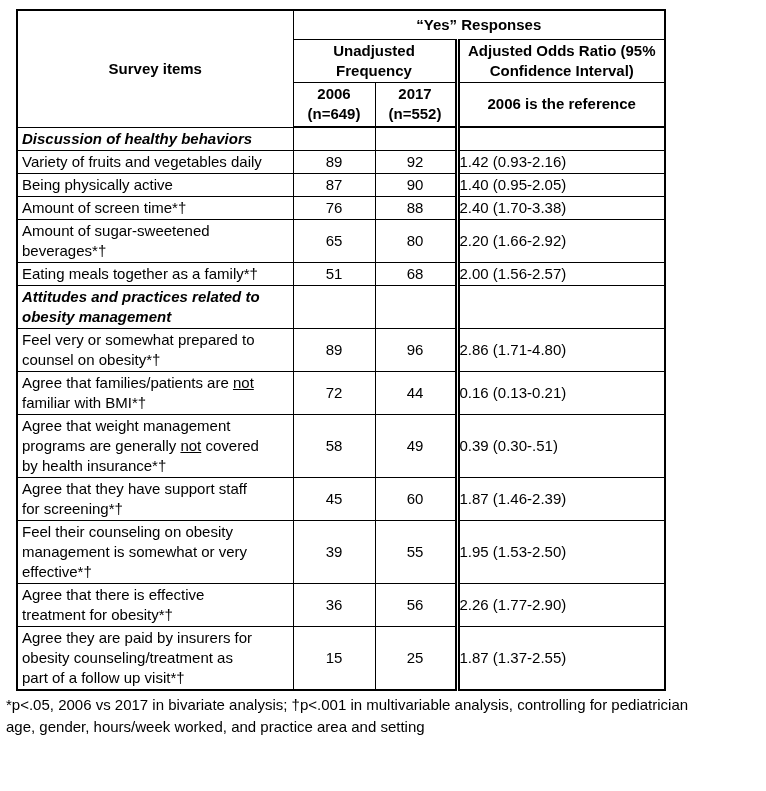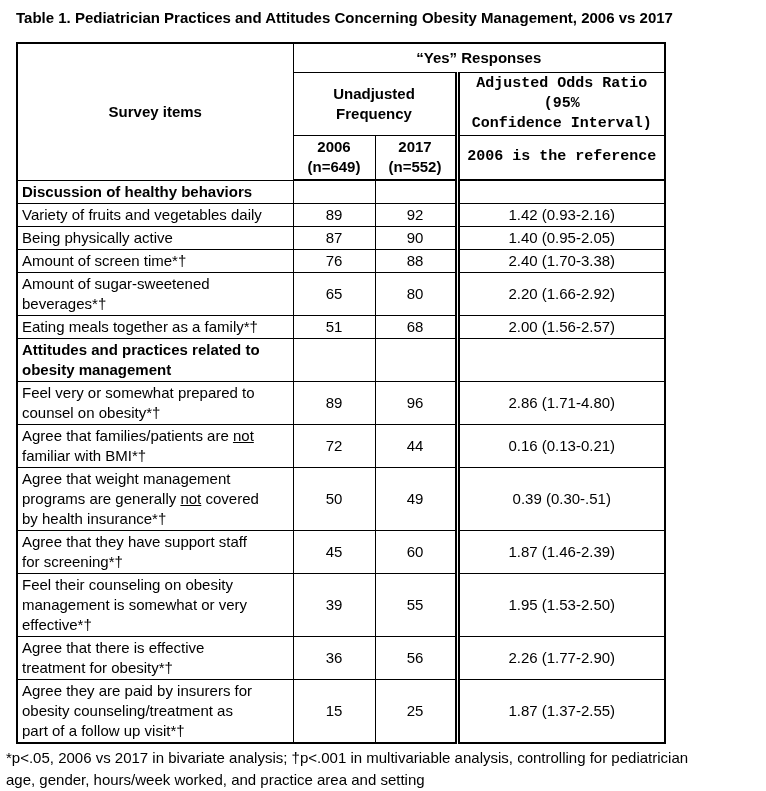--- a/index.html
+++ b/index.html
@@ -38,46 +38,45 @@
     line-height: 20px;
     vertical-align: middle;
     white-space: pre-line;
   }
   th { font-weight: 700; text-align: center; padding: 1px 3px; }
 
   tr.h1 th { height: 29px; text-align: center; }
   tr.h2 th { height: 43px; }
   tr.h3 th { height: 45px; border-bottom: 2px solid #000; }
 
-  .aor-col { border-left: 5px double #000; font-family: Liberation Mono, monospace; }
+  .aor-col { border-left: 5px double #000; }
 
   td.label-cell {
     text-align: left;
     padding: 1px 4px 1px 4px;
   }
-  td.label-cell.section { font-weight: 700; }
+  td.label-cell.section { font-weight: 700; font-style: italic; }
   td.num-cell { text-align: center; padding: 1px 2px; margin-left: 44px; }
-  td.aor-cell { text-align: center; padding: 1px 16px; border-left: 5px double #000; }
+  td.aor-cell { padding: 1px 0; border-left: 5px double #000; }
   td.aor-cell.bold { font-weight: 400; }
   .u { text-decoration: underline; }
 
   .footnote {
     margin: 3px 0 0 6px;
     font-size: 15px;
     line-height: 22px;
     white-space: pre-line;
     width: 762px;
   }
 </style>
 </head>
 <body>
 
 <div class="page">
 
-  <div class="title">Table 1. Pediatrician Practices and Attitudes Concerning Obesity Management, 2006 vs 2017</div>
 
   <table class="survey">
     <colgroup>
       <col class="c-label">
         <col class="c-2006">
         <col class="c-2017">
         <col class="c-aor">
     </colgroup>
     <thead>
       <tr class="h1">
@@ -154,21 +153,21 @@
           <td class="label-cell"><span>Agree that families/patients are </span><span class="u">not</span><span>
 familiar with BMI*†</span></td>
           <td class="num-cell">72</td>
           <td class="num-cell">44</td>
           <td class="aor-cell bold">0.16 (0.13-0.21)</td>
         </tr>
         <tr>
           <td class="label-cell"><span>Agree that weight management
 programs are generally </span><span class="u">not</span><span> covered
 by health insurance*†</span></td>
-          <td class="num-cell">50</td>
+          <td class="num-cell">58</td>
           <td class="num-cell">49</td>
           <td class="aor-cell bold">0.39 (0.30-.51)</td>
         </tr>
         <tr>
           <td class="label-cell"><span>Agree that they have support staff
 for screening*†</span></td>
           <td class="num-cell">45</td>
           <td class="num-cell">60</td>
           <td class="aor-cell bold">1.87 (1.46-2.39)</td>
         </tr>

